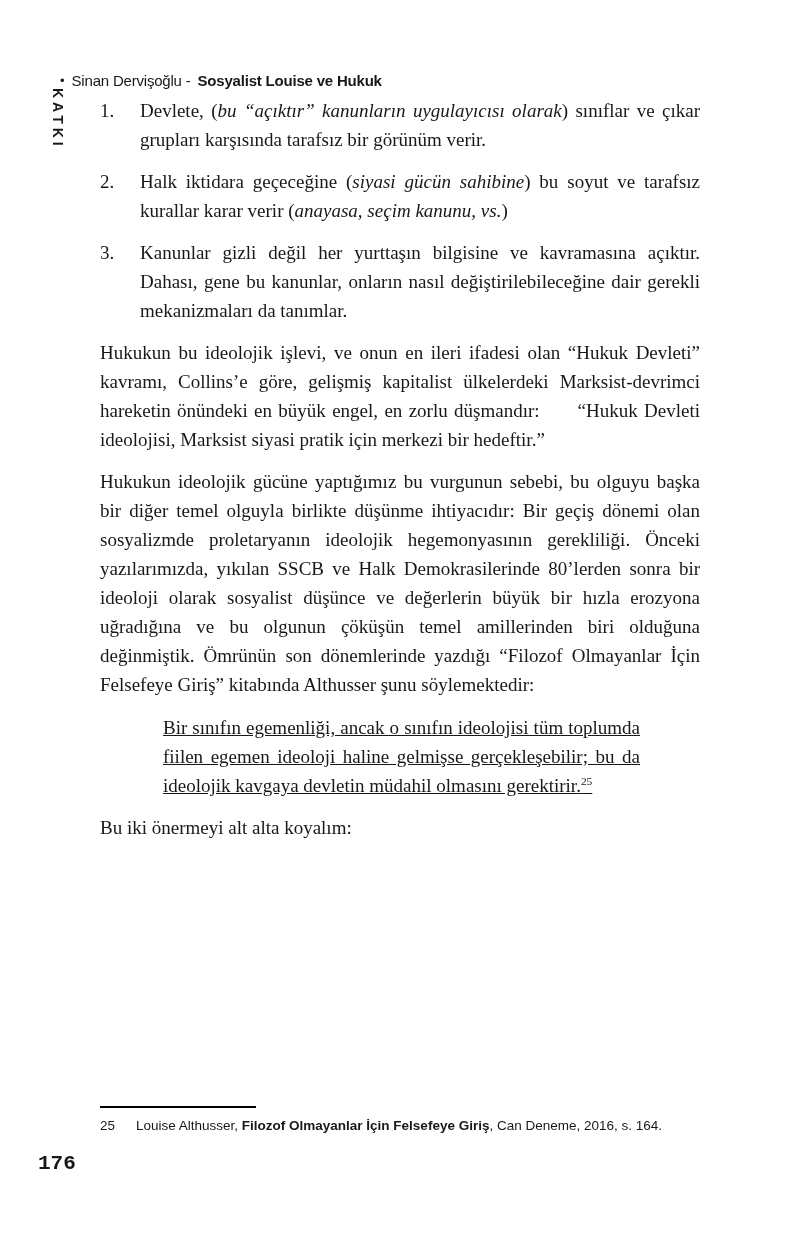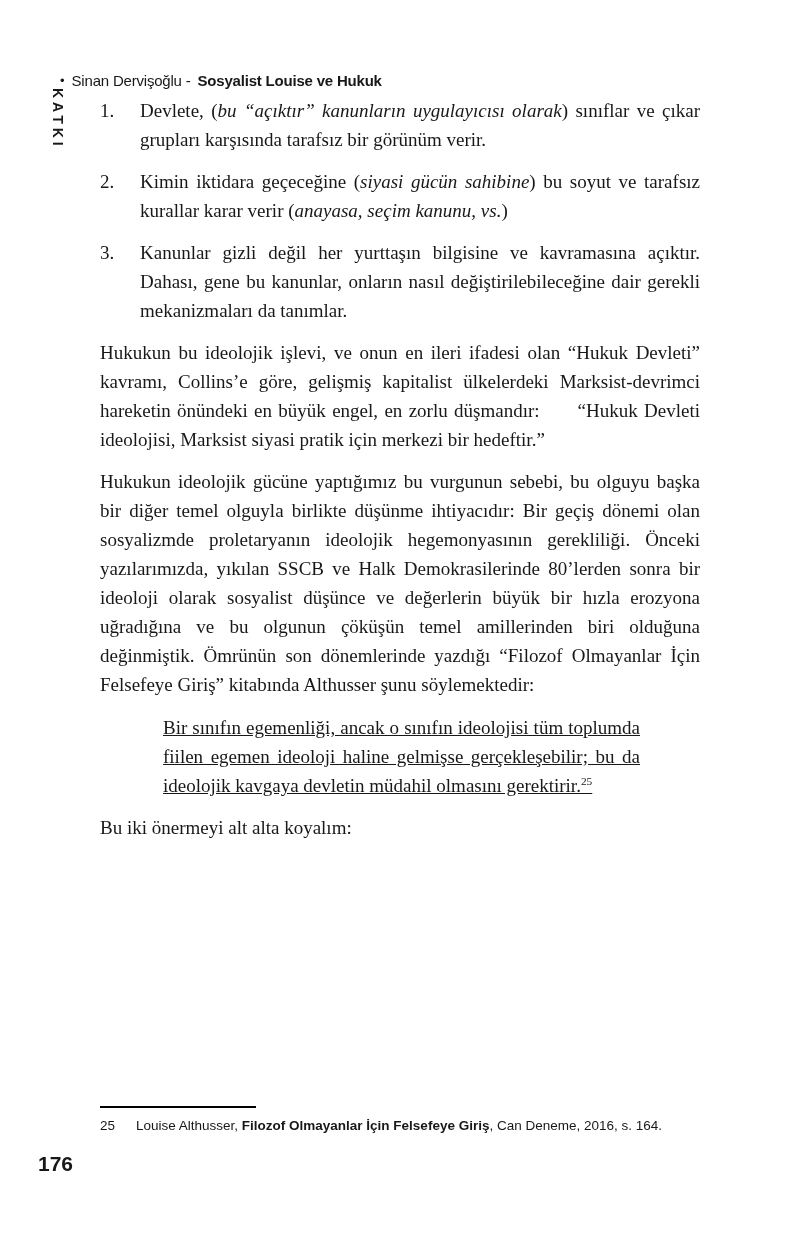--- a/index.html
+++ b/index.html
@@ -51,21 +51,21 @@
   .fn-line{
     font-family:"Liberation Sans",sans-serif;
     font-size:13.5px;line-height:18px;display:flex;
   }
   .fn-num{flex:0 0 36px;}
   .fn-body{flex:1;}
 
   
   .pagenum{
     position:absolute;left:38px;top:1152px;
-    font-family:Liberation Sans, sans-serif;
+    font-family:Liberation Mono, monospace;
     font-weight:bold;font-size:21px;
   }
 </style>
 </head>
 <body>
 
 <div class="page">
 
   <div class="header">
     <span class="bullet">•</span>
@@ -75,21 +75,21 @@
 
   <div class="katki">KATKI</div>
 
   <div class="content">
       <div class="list-item">
         <span class="list-num">1.</span>
         <div class="list-body"><span>Devlete, (</span><span class="it">bu “açıktır” kanunların uygulayıcısı olarak</span><span>) sınıflar ve çıkar grupları karşısında tarafsız bir görünüm verir.</span></div>
       </div>
       <div class="list-item">
         <span class="list-num">2.</span>
-        <div class="list-body"><span>Kimin iktidara geçeceğine (</span><span class="it">siyasi gücün sahibine</span><span>) bu soyut ve tarafsız kurallar karar verir (</span><span class="it">anayasa, seçim kanunu, vs.</span><span>)</span></div>
+        <div class="list-body"><span>Halk iktidara geçeceğine (</span><span class="it">siyasi gücün sahibine</span><span>) bu soyut ve tarafsız kurallar karar verir (</span><span class="it">anayasa, seçim kanunu, vs.</span><span>)</span></div>
       </div>
       <div class="list-item">
         <span class="list-num">3.</span>
         <div class="list-body"><span>Kanunlar gizli değil her yurttaşın bilgisine ve kavramasına açıktır. Dahası, gene bu kanunlar, onların nasıl değiştirilebileceğine dair gerekli mekanizmaları da tanımlar.</span></div>
       </div>
       <p class="para"><span>Hukukun bu ideolojik işlevi, ve onun en ileri ifadesi olan “Hukuk Devleti” kavramı, Collins’e göre, gelişmiş kapitalist ülkelerdeki Marksist-devrimci hareketin önündeki en büyük engel, en zorlu düşmandır:&nbsp;&nbsp;&nbsp;&nbsp;&nbsp; “Hukuk Devleti ideolojisi, Marksist siyasi pratik için merkezi bir hedeftir.”</span></p>
       <p class="para"><span>Hukukun ideolojik gücüne yaptığımız bu vurgunun sebebi, bu olguyu başka bir diğer temel olguyla birlikte düşünme ihtiyacıdır: Bir geçiş dönemi olan sosyalizmde proletaryanın ideolojik hegemonyasının gerekliliği. Önceki yazılarımızda, yıkılan SSCB ve Halk Demokrasilerinde 80’lerden sonra bir ideoloji olarak sosyalist düşünce ve değerlerin büyük bir hızla erozyona uğradığına ve bu olgunun çöküşün temel amillerinden biri olduğuna değinmiştik. Ömrünün son dönemlerinde yazdığı “Filozof Olmayanlar İçin Felsefeye Giriş” kitabında Althusser şunu söylemektedir:</span></p>
       <p class="quote"><span>Bir sınıfın egemenliği, ancak o sınıfın ideolojisi tüm toplumda fiilen egemen ideoloji haline gelmişse gerçekleşebilir; bu da ideolojik kavgaya devletin müdahil olmasını gerektirir.</span><sup>25</sup></p>
       <p class="para"><span>Bu iki önermeyi alt alta koyalım:</span></p>
     </div>

